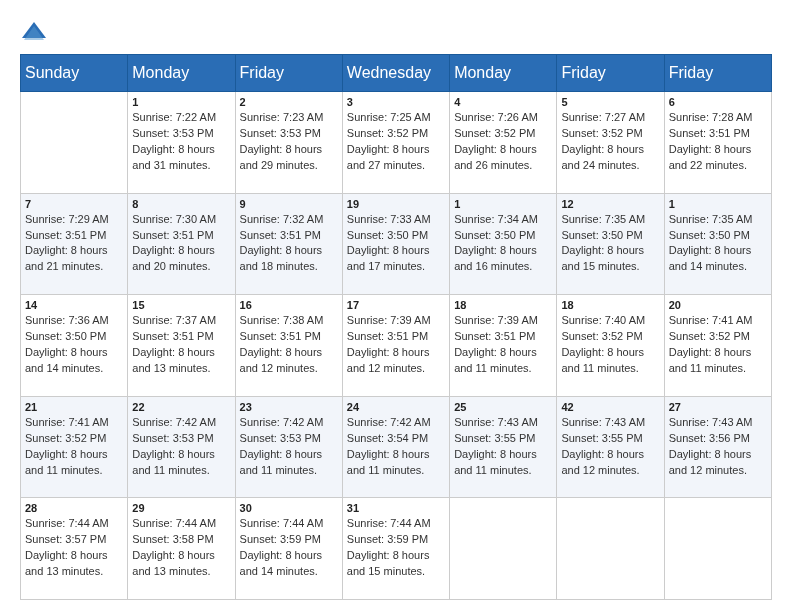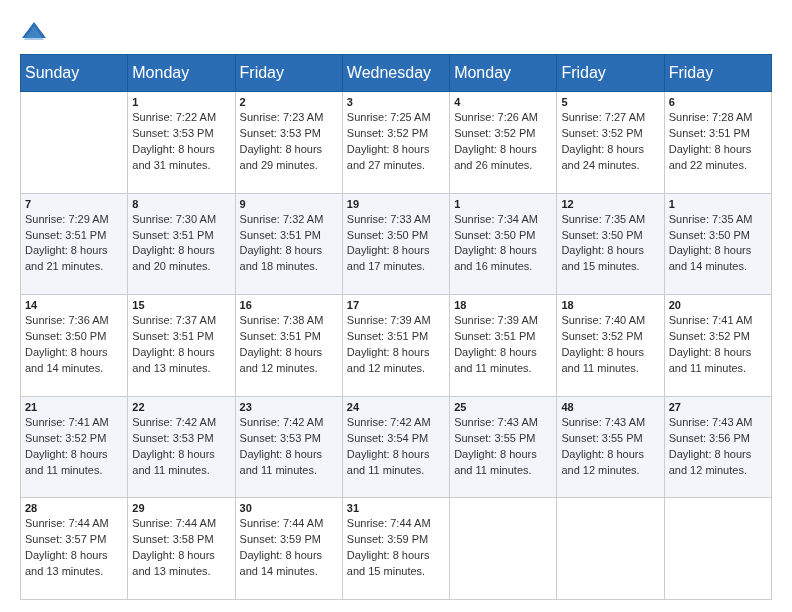--- a/index.html
+++ b/index.html
@@ -239,21 +239,21 @@
           </td>
           <td>
             <div class="day-num">24</div>
             <div class="day-info">Sunrise: 7:42 AM<br>Sunset: 3:54 PM<br>Daylight: 8 hours<br>and 11 minutes.</div>
           </td>
           <td>
             <div class="day-num">25</div>
             <div class="day-info">Sunrise: 7:43 AM<br>Sunset: 3:55 PM<br>Daylight: 8 hours<br>and 11 minutes.</div>
           </td>
           <td>
-            <div class="day-num">48</div>
+            <div class="day-num">42</div>
             <div class="day-info">Sunrise: 7:43 AM<br>Sunset: 3:55 PM<br>Daylight: 8 hours<br>and 12 minutes.</div>
           </td>
           <td>
             <div class="day-num">27</div>
             <div class="day-info">Sunrise: 7:43 AM<br>Sunset: 3:56 PM<br>Daylight: 8 hours<br>and 12 minutes.</div>
           </td>
         </tr>
         <tr>
           <td>
             <div class="day-num">28</div>

